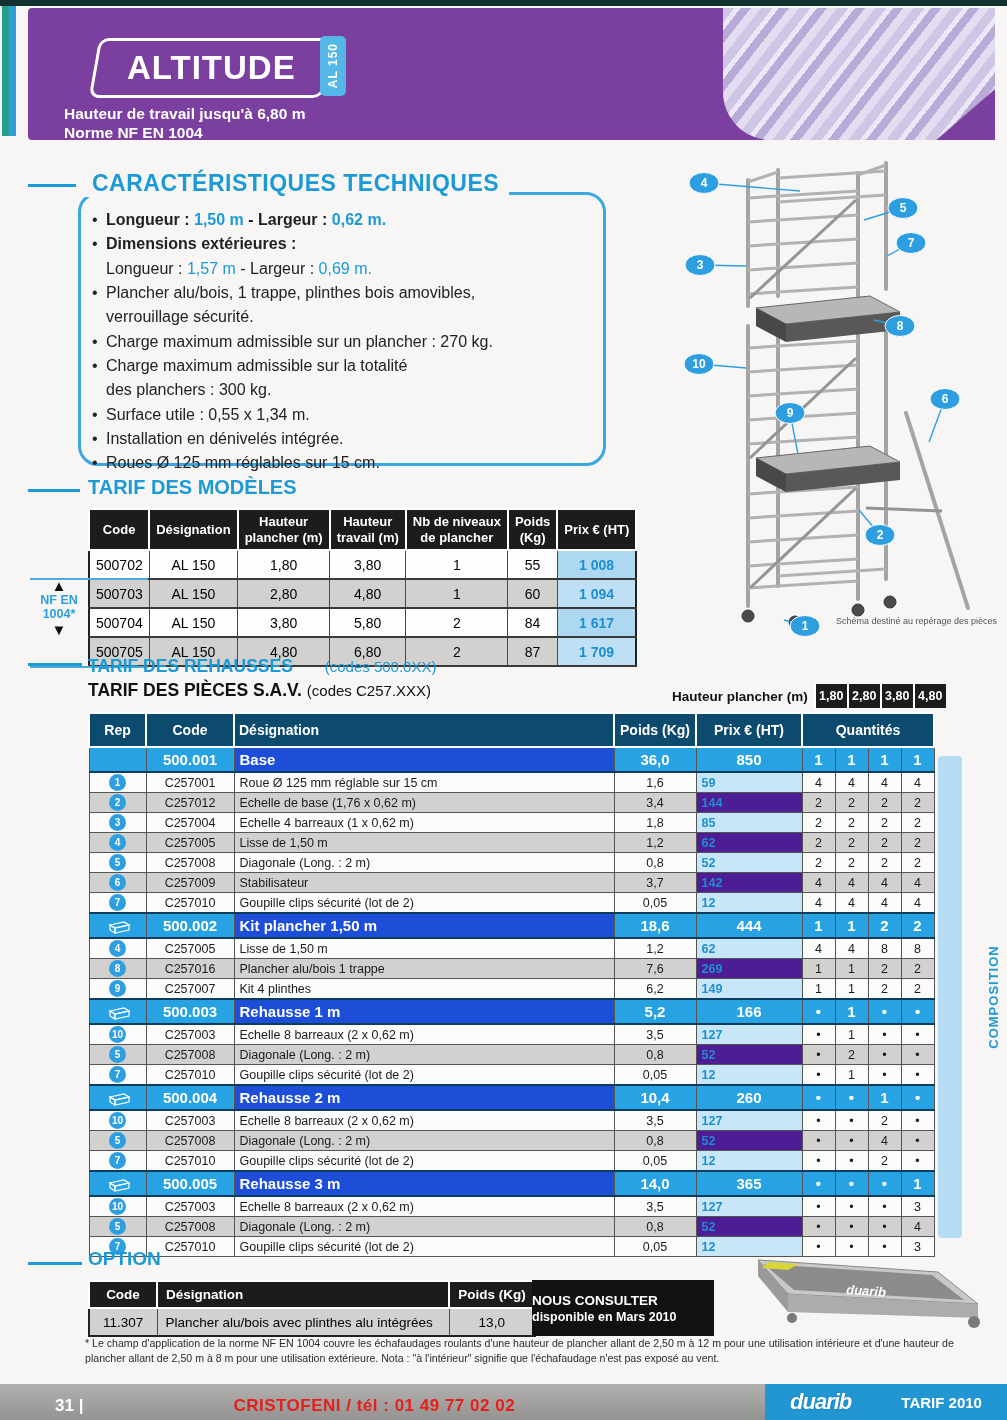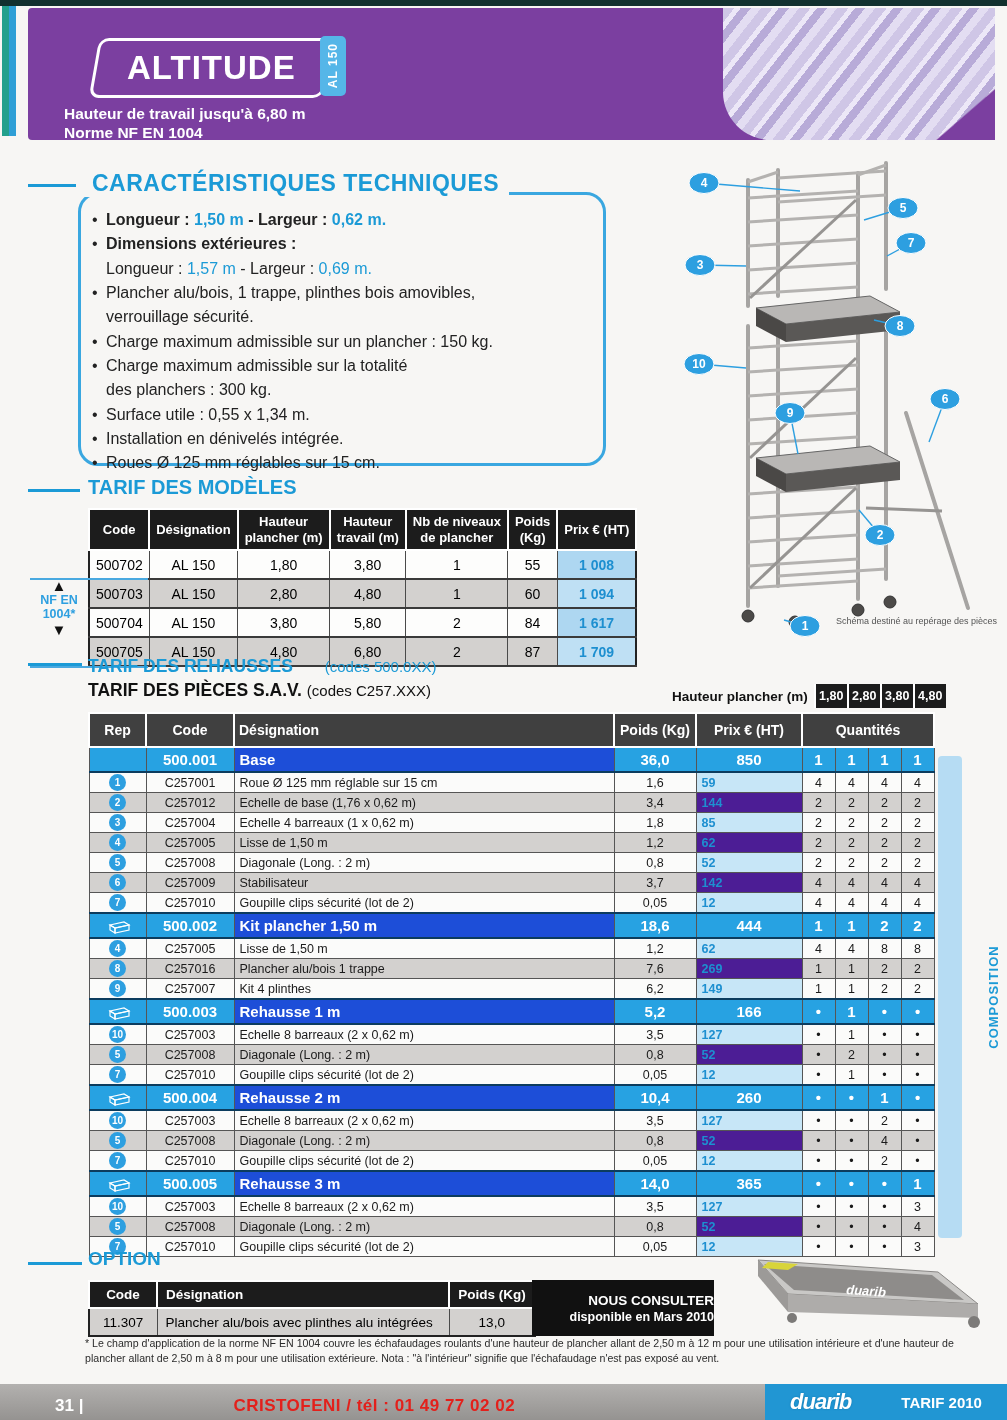--- a/index.html
+++ b/index.html
@@ -40,21 +40,21 @@
   .models tr.alt td{background:#d3d1cf;border-top:2px solid #3a3a3a;border-bottom:2px solid #3a3a3a;}
   .models td.price{background:#aed7f1;color:#1d8fd0;font-weight:bold;}
   .models tr.alt td.price{background:#bfe0f4;}
   .models{border:2px solid #222;}
   .nfen{position:absolute;left:30px;top:578px;width:58px;text-align:center;}
   .nfen .rule{position:absolute;left:0;width:118px;height:2px;background:#49a9e0;}
   .nfen .arrow{font-size:15px;color:#111;line-height:1;}
   .nfen .lbl{color:#2d9fe0;font-size:12.5px;font-weight:bold;line-height:1.15;}
   
   .sav{position:absolute;left:88px;top:712px;table-layout:fixed;width:845px;}
-  .sav th{background:#404040;color:#fff;font-size:14px;font-weight:bold;border:2px solid #fff;padding:8px 4px;}
+  .sav th{background:#0c4a6e;color:#fff;font-size:14px;font-weight:bold;border:2px solid #fff;padding:8px 4px;}
   .sav td{font-size:12.5px;border:1px solid #555;height:19px;padding:0 5px;background:#fbfbfa;color:#1b1b1b;}
   .sav tr.sub.alt td{background:#d3d1cf;}
   .sav td.c{text-align:center;padding:0;}
   .sav td.price{background:#c7e6f7;color:#1d8fd0;font-weight:bold;text-align:left;}
   .sav tr.alt td.price{background:#4c1d95;}
   .sav tr.section td{background:#1d4ed8;color:#fff;font-weight:bold;font-size:15px;height:23px;
     border-top:2px solid #0c3c5e;border-bottom:2px solid #0c3c5e;}
   .sav tr.section td.price,.sav tr.section td.c{background:#27a2e2;color:#fff;text-align:center;}
   .rep-badge{display:inline-block;width:17px;height:17px;border-radius:50%;background:#2d9fe0;color:#fff;
     font-size:10px;font-weight:bold;line-height:17px;text-align:center;}
@@ -63,21 +63,21 @@
   .hbox{width:31px;height:24px;background:#1c1c1c;color:#fff;font-size:12.5px;font-weight:bold;
     display:flex;align-items:center;justify-content:center;border-left:2px solid #fff;}
   .comp-bar{position:absolute;left:938px;top:756px;width:24px;height:482px;background:#b6dcf3;border-radius:4px;}
   .comp-bar span{position:absolute;left:4px;top:50%;transform:translateY(-50%) rotate(-90deg);transform-origin:center;
     color:#1b9ad6;font-weight:bold;font-size:13px;letter-spacing:1px;white-space:nowrap;}
   
   .option-tbl{position:absolute;left:88px;top:1280px;border:2px solid #222;}
   .option-tbl th{background:#1c1c1c;color:#fff;font-size:13.5px;font-weight:bold;border:2px solid #fff;padding:5px 8px;text-align:left;}
   .option-tbl td{border:1px solid #4a4a4a;font-size:13.5px;height:26px;padding:0 8px;background:#d3d1cf;}
   .consult{position:absolute;left:532px;top:1280px;width:182px;height:56px;background:#111;color:#fff;
-    display:flex;flex-direction:column;align-items:flex-end;justify-content:center;text-align:center;}
+    display:flex;flex-direction:column;align-items:flex-start;justify-content:center;text-align:center;}
   .consult .l1{font-size:13.5px;font-weight:bold;}
   .consult .l2{font-size:12.5px;font-weight:bold;margin-top:2px;}
   .footnote{position:absolute;left:85px;top:1336px;width:900px;font-size:10.6px;color:#2b2b2b;line-height:1.45;}
   
   .footer{position:absolute;left:0;top:1384px;width:1007px;height:44px;
     background:linear-gradient(#b3b1af,#8e8c8a);display:flex;align-items:center;}
   .pagenum{color:#fff;font-weight:bold;font-size:17px;margin-left:55px;}
   .contact{color:#e3201b;font-weight:bold;font-size:17px;letter-spacing:.5px;margin-left:150px;}
   .foot-blue{position:absolute;right:0;top:0;width:242px;height:36px;background:#2196d3;
     display:flex;align-items:center;justify-content:space-around;}
@@ -133,21 +133,21 @@
       </div>
       <div class="bullet">
         <span class="dot">•</span>
         <span><span>Plancher alu/bois, 1 trappe, plinthes bois amovibles,</span></span>
       </div>
       <div class="bullet indent">
         <span><span>verrouillage sécurité.</span></span>
       </div>
       <div class="bullet">
         <span class="dot">•</span>
-        <span><span>Charge maximum admissible sur un plancher : 150 kg.</span></span>
+        <span><span>Charge maximum admissible sur un plancher : 270 kg.</span></span>
       </div>
       <div class="bullet">
         <span class="dot">•</span>
         <span><span>Charge maximum admissible sur la totalité</span></span>
       </div>
       <div class="bullet indent">
         <span><span>des planchers : 300 kg.</span></span>
       </div>
       <div class="bullet">
         <span class="dot">•</span>

